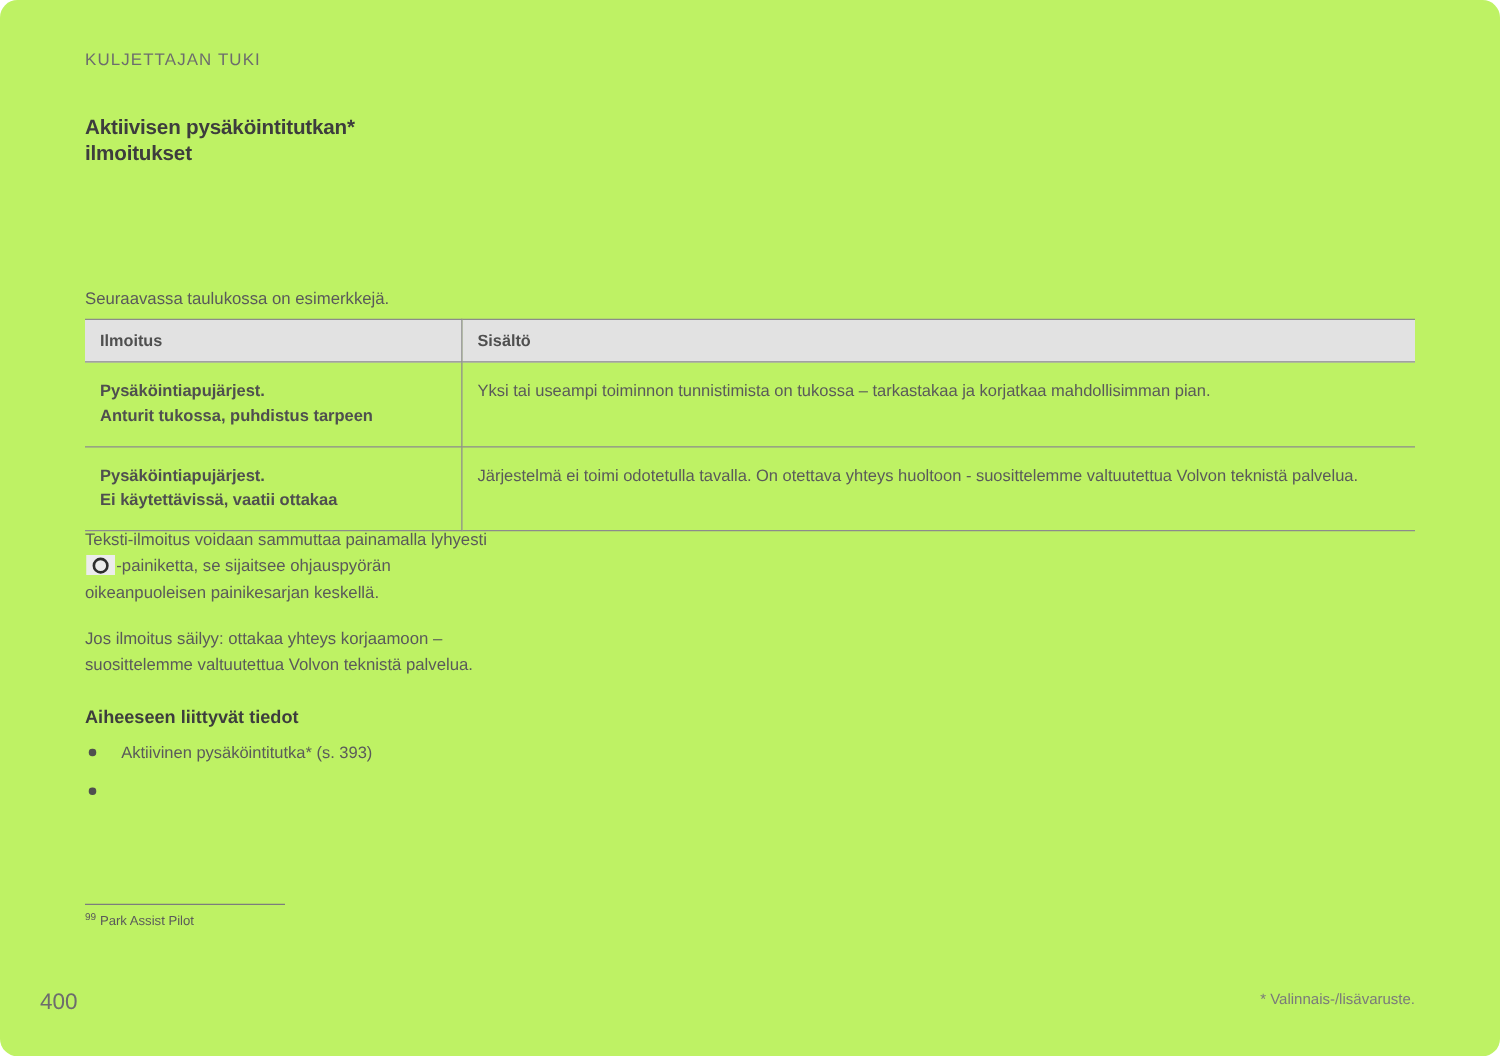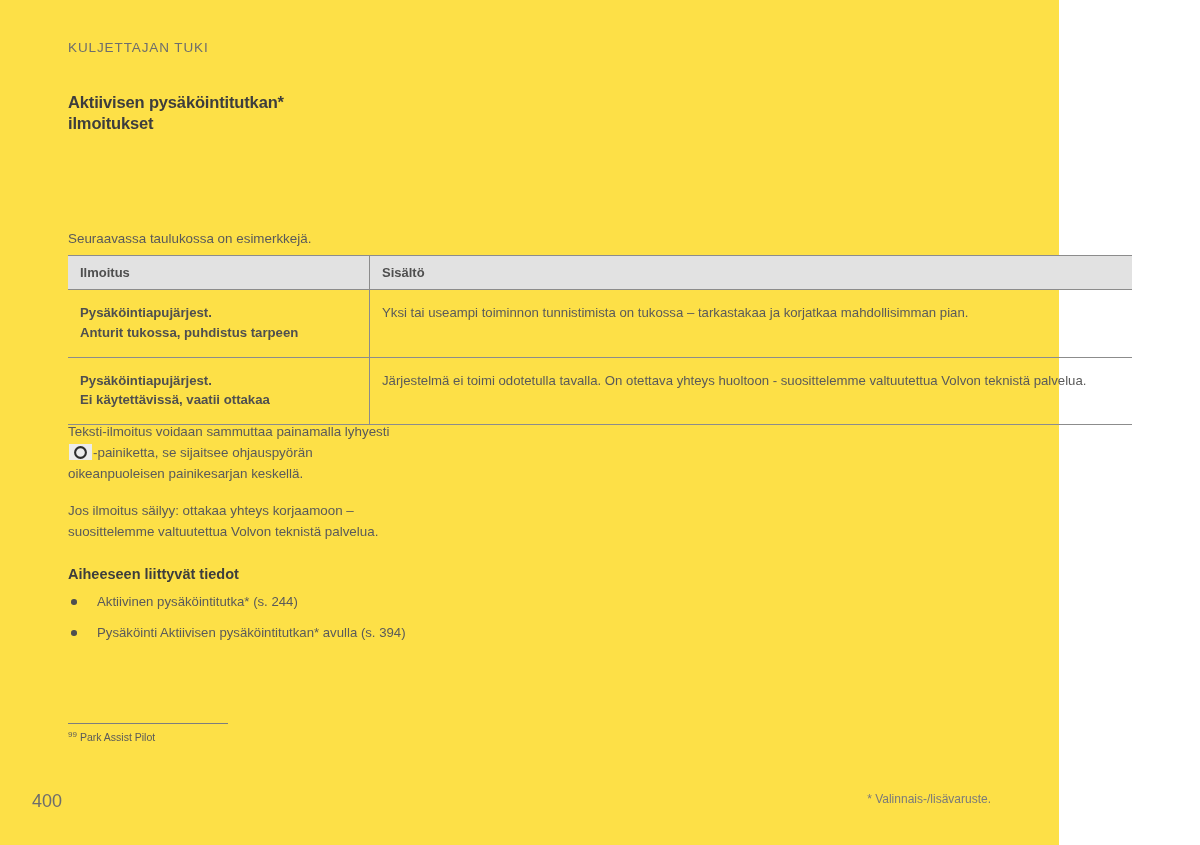--- a/index.html
+++ b/index.html
@@ -11,23 +11,24 @@
     width: 1200px;
     height: 845px;
     font-family: "Liberation Sans", sans-serif;
     color: #4a4a4a;
     position: relative;
     overflow: hidden;
   }
   .page {
     position: absolute;
     left: 0; top: 0;
-    width: 1059px;
+    width: 1200px;
     height: 845px;
-    background: #fde047;
+    background: #bef264;
+    border-radius: 14px;
   }
 
   
   .running-header {
     position: absolute;
     left: 68px;
     top: 40px;
     font-size: 13.5px;
     letter-spacing: 0.9px;
     color: #6d6d6d;
@@ -253,22 +254,22 @@
         <svg width="15" height="15" viewBox="0 0 15 15" aria-hidden="true">
           <circle cx="7.5" cy="7.5" r="5.4" fill="none" stroke="#2e2e2e" stroke-width="2.1"></circle>
         </svg>
       </span><span>-painiketta, se sijaitsee ohjauspyörän oikeanpuoleisen painikesarjan keskellä.</span></p>
     <p>Jos ilmoitus säilyy: ottakaa yhteys korjaamoon – suosittelemme valtuutettua Volvon teknistä palvelua.</p>
   </div>
 
   <div class="related">
     <h2>Aiheeseen liittyvät tiedot</h2>
     <ul>
-      <li><span class="dot"></span><span>Aktiivinen pysäköintitutka* (s. 244)</span></li>
-      <li><span class="dot"></span><span>Pysäköinti Aktiivisen pysäköintitutkan* avulla (s. 394)</span></li>
+      <li><span class="dot"></span><span>Aktiivinen pysäköintitutka* (s. 393)</span></li>
+      <li><span class="dot"></span></li>
     </ul>
   </div>
 
   <div class="footnote-rule"></div>
   <div class="footnote"><sup>99</sup><span>Park Assist Pilot</span></div>
 
   <div class="folio">400</div>
   <div class="footer-note">* Valinnais-/lisävaruste.</div>
 
 </div>

